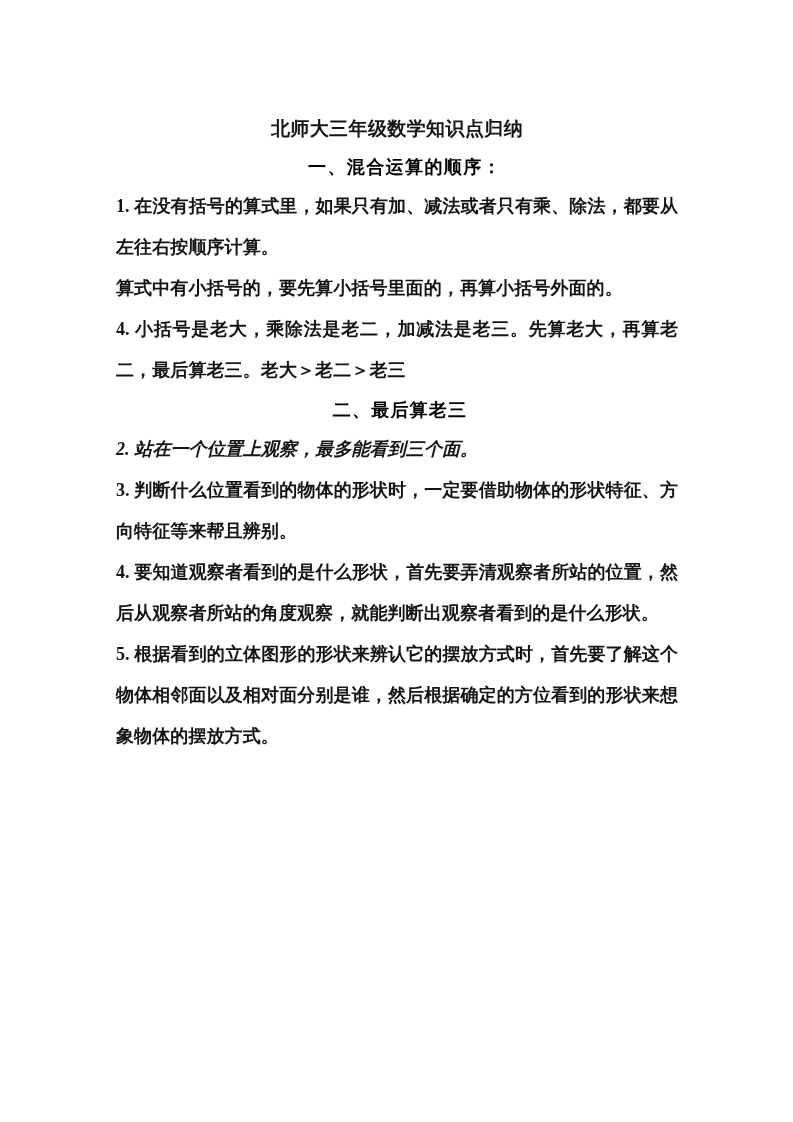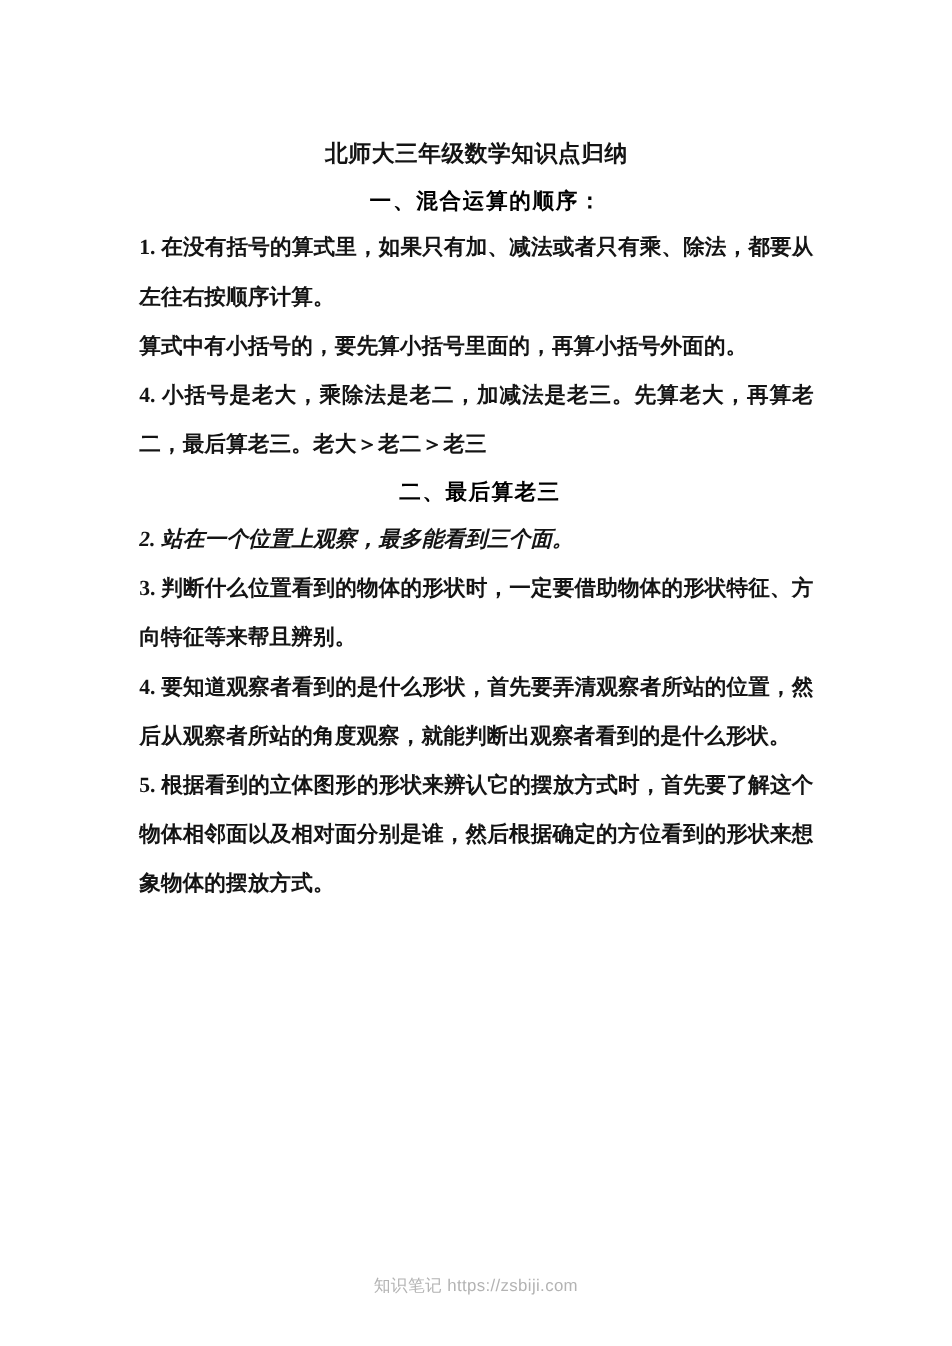--- a/index.html
+++ b/index.html
@@ -118,15 +118,14 @@
 
       <p class="para">3. 判断什么位置看到的物体的形状时，一定要借助物体的形状特征、方向特征等来帮且辨别。</p>
 
       <p class="para">4. 要知道观察者看到的是什么形状，首先要弄清观察者所站的位置，然后从观察者所站的角度观察，就能判断出观察者看到的是什么形状。</p>
 
       <p class="para">5. 根据看到的立体图形的形状来辨认它的摆放方式时，首先要了解这个物体相邻面以及相对面分别是谁，然后根据确定的方位看到的形状来想象物体的摆放方式。</p>
     </div>
 
   </div>
 
-  <div class="watermark">知识笔记 https://zsbiji.com</div>
 
 </div>
 
 </body></html>

